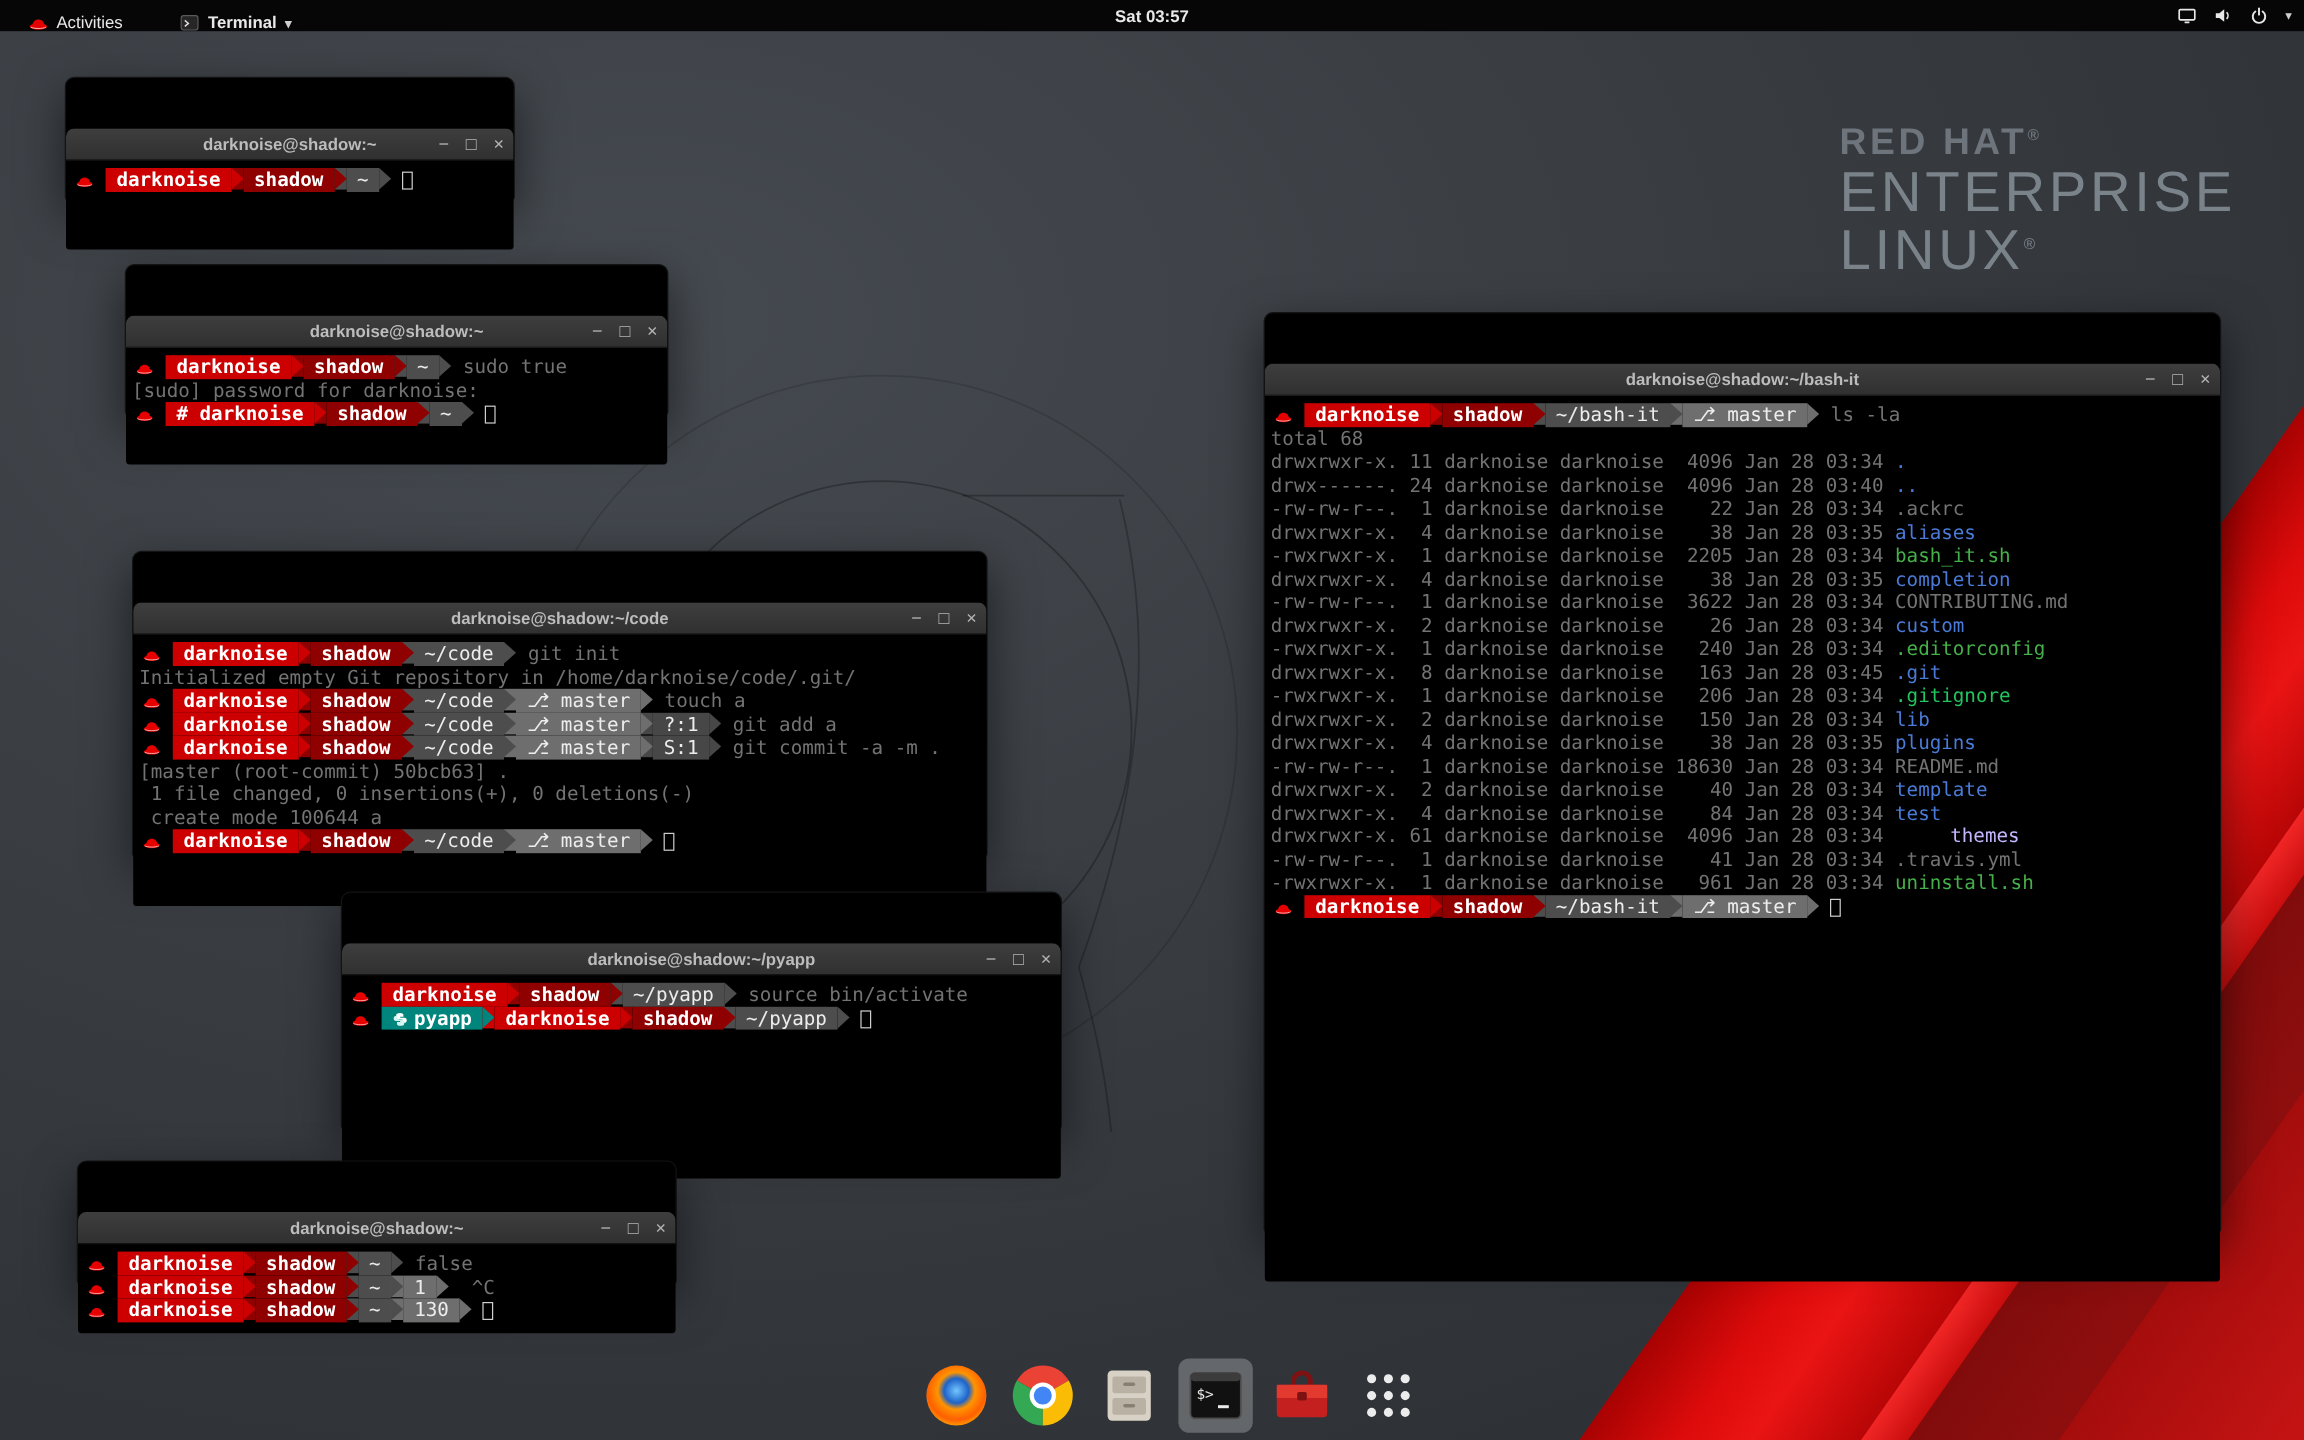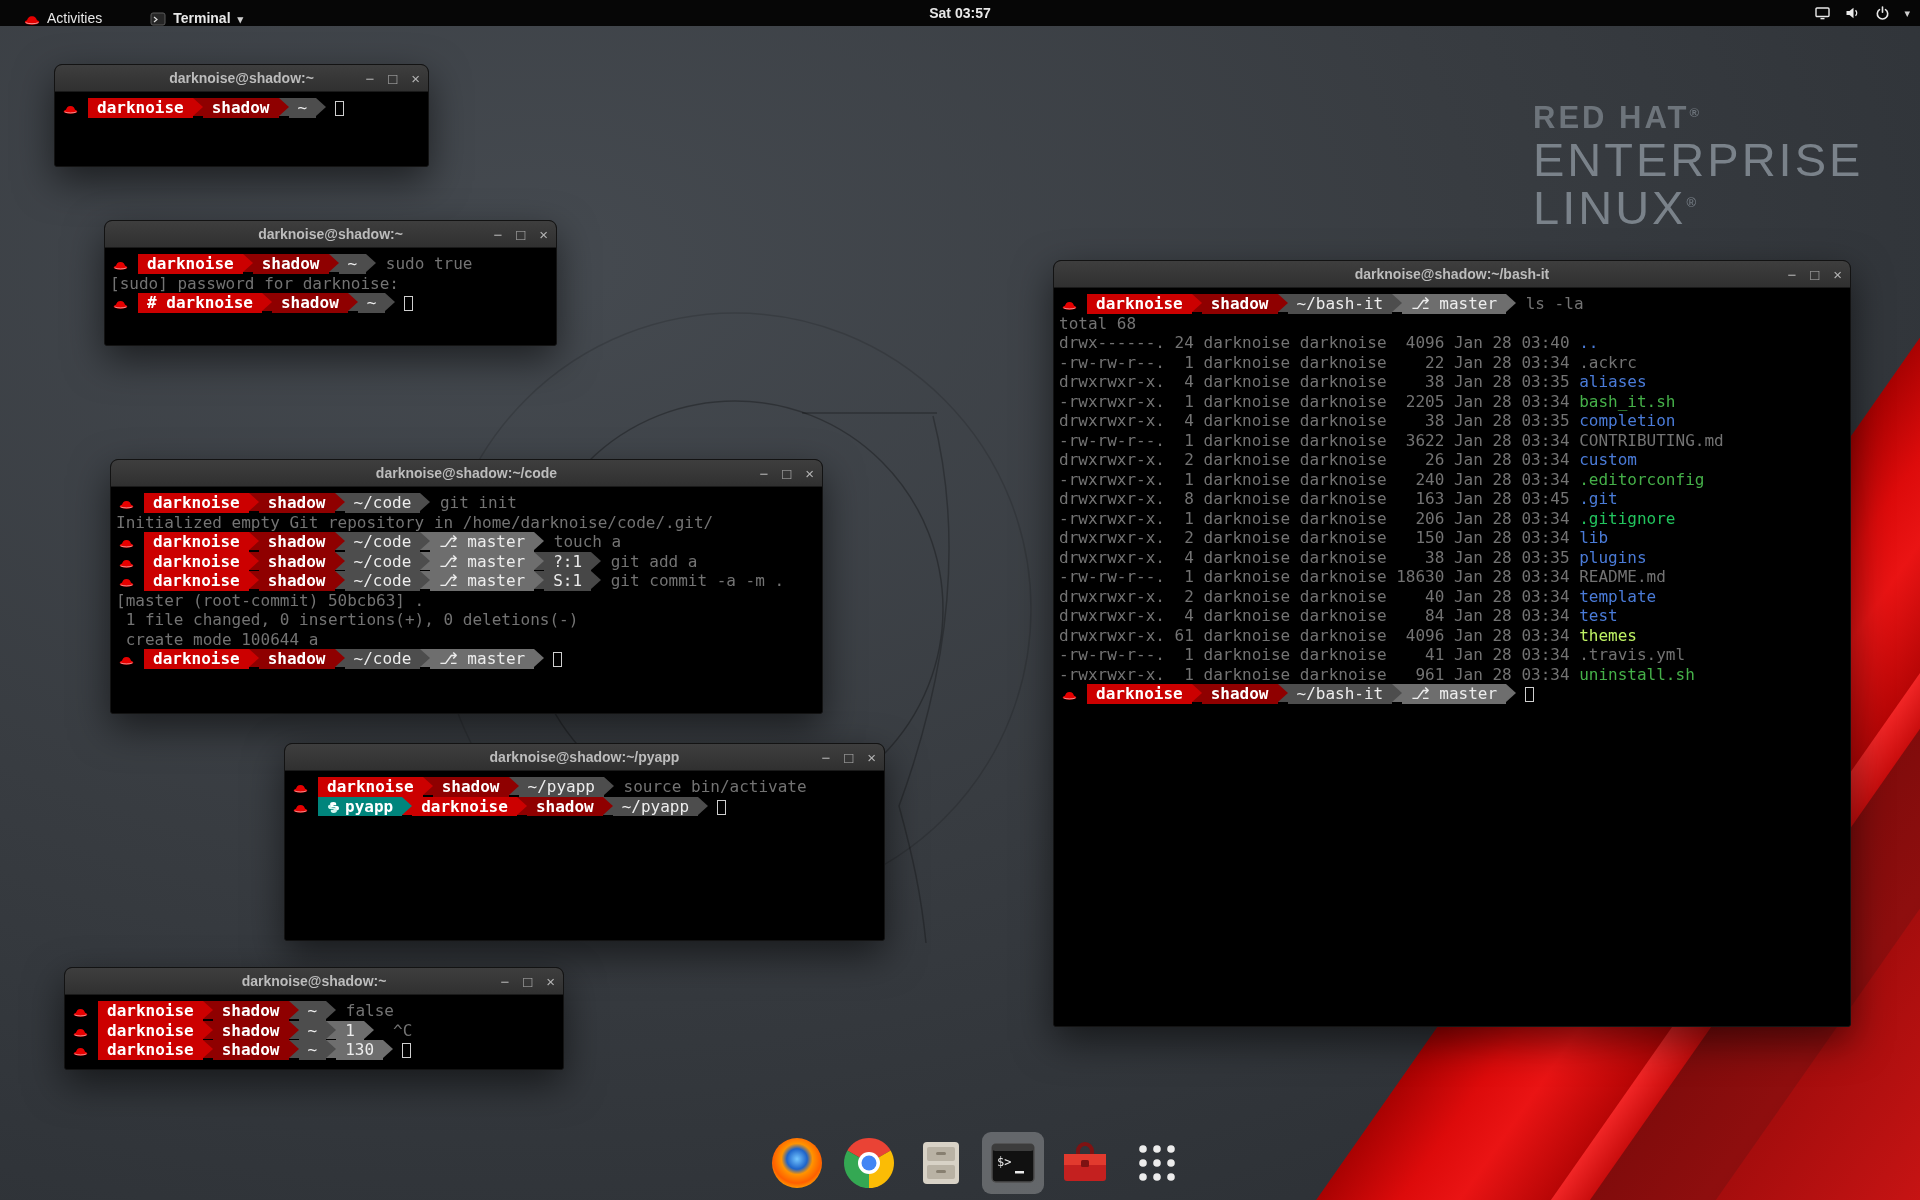--- a/index.html
+++ b/index.html
@@ -35,21 +35,21 @@
   .tb-activities, .tb-appmenu { display:flex; align-items:flex-end; gap:7px; padding:0 24px; height:100%; cursor:default; }
   .tb-appmenu { font-weight:bold; }
   .tb-clock { position:absolute; left:0; right:0; text-align:center; font-weight:bold; }
   .tb-right { position:absolute; right:10px; top:0; height:100%; display:flex; align-items:center; gap:13px; }
   .tb-caret { font-size:11px; color:#cfcfcf; }
 
   
   .term-window { position:absolute; z-index:10; border:1px solid #131313; border-radius:8px 8px 3px 3px;
     box-shadow:0 14px 38px rgba(0,0,0,.55); background:#000; }
   .titlebar { height:27px; border-radius:7px 7px 0 0; position:relative;
-    background:linear-gradient(#3e3e3e,#303030); border-bottom:1px solid #1a1a1a; }
+    background:linear-gradient(#3e3e3e,#303030); border-bottom:1px solid #1a1a1a;margin-top:42px; }
   .titlebar .title { position:absolute; left:0; right:0; top:0; line-height:27px; text-align:center;
     font-size:14px; font-weight:bold; color:#bcbcbc; }
   .win-btns { position:absolute; right:8px; top:0; height:27px; display:flex; align-items:center; gap:14px; }
   .win-btn { color:#b4b4b4; font-size:15px; line-height:15px; cursor:default; }
 
   .term-body { font-family:"DejaVu Sans Mono", monospace; font-size:16px; color:#d3d7cf;
     padding:6px 5px; overflow:hidden; height:calc(100% - 27px); background:#000; border-radius:0 0 3px 3px; }
   .term-line { white-space:pre; height:19.5px; line-height:19.5px; }
   .seg { display:inline-block; height:19.5px; line-height:19.5px; vertical-align:top; padding:0 9px; }
   .seg-hat { padding:0 5px 0 3px; background:transparent; }
@@ -247,36 +247,37 @@
       <span class="win-btn">×</span>
     </span>
   </div>
   <div class="term-body">
       <div class="term-line"><span class="seg seg-hat"><span class="seg-icon"><svg width="15" height="12" viewBox="0 0 16 13">
               <path d="M3 8.6C3 5.2 5.2 3.2 8 3.2s5 2 5 5.4" fill="#e60000"></path>
               <ellipse cx="8" cy="9.1" rx="7.2" ry="2.6" fill="#e60000"></ellipse>
               <path d="M1.6 9.6c2.4 1.5 10.4 1.5 12.8 0" stroke="#ffffff" stroke-width="0.7" fill="none" opacity="0.85"></path>
             </svg></span></span><span class="seg seg-user" style="background-color: rgb(204, 0, 0);"><span>darknoise</span></span><span class="pl-arrow" style="border-left-color: rgb(204, 0, 0); background-color: rgb(143, 0, 0);"></span><span class="seg seg-host" style="background-color: rgb(143, 0, 0);"><span>shadow</span></span><span class="pl-arrow" style="border-left-color: rgb(143, 0, 0); background-color: rgb(77, 77, 77);"></span><span class="seg seg-path" style="background-color: rgb(77, 77, 77);"><span>~/bash-it</span></span><span class="pl-arrow" style="border-left-color: rgb(77, 77, 77); background-color: rgb(110, 110, 110);"></span><span class="seg seg-git" style="background-color: rgb(110, 110, 110);"><span>⎇ master</span></span><span class="pl-arrow" style="border-left-color: rgb(110, 110, 110);"></span><span class="seg seg-cmd"><span> ls -la</span></span></div>
       <div class="term-line"><span class="seg seg-out"><span>total 68</span></span></div>
+      <div class="term-line"><span class="seg seg-out"><span>drwxrwxr-x. 11 darknoise darknoise  4096 Jan 28 03:34 </span></span><span class="seg seg-dir" style="color: rgb(74, 123, 216);"><span>.</span></span></div>
       <div class="term-line"><span class="seg seg-out"><span>drwx------. 24 darknoise darknoise  4096 Jan 28 03:40 </span></span><span class="seg seg-dir" style="color: rgb(74, 123, 216);"><span>..</span></span></div>
       <div class="term-line"><span class="seg seg-out"><span>-rw-rw-r--.  1 darknoise darknoise    22 Jan 28 03:34 .ackrc</span></span></div>
       <div class="term-line"><span class="seg seg-out"><span>drwxrwxr-x.  4 darknoise darknoise    38 Jan 28 03:35 </span></span><span class="seg seg-dir" style="color: rgb(74, 123, 216);"><span>aliases</span></span></div>
       <div class="term-line"><span class="seg seg-out"><span>-rwxrwxr-x.  1 darknoise darknoise  2205 Jan 28 03:34 </span></span><span class="seg seg-exec" style="color: rgb(69, 176, 73);"><span>bash_it.sh</span></span></div>
       <div class="term-line"><span class="seg seg-out"><span>drwxrwxr-x.  4 darknoise darknoise    38 Jan 28 03:35 </span></span><span class="seg seg-dir" style="color: rgb(74, 123, 216);"><span>completion</span></span></div>
       <div class="term-line"><span class="seg seg-out"><span>-rw-rw-r--.  1 darknoise darknoise  3622 Jan 28 03:34 CONTRIBUTING.md</span></span></div>
       <div class="term-line"><span class="seg seg-out"><span>drwxrwxr-x.  2 darknoise darknoise    26 Jan 28 03:34 </span></span><span class="seg seg-dir" style="color: rgb(74, 123, 216);"><span>custom</span></span></div>
       <div class="term-line"><span class="seg seg-out"><span>-rwxrwxr-x.  1 darknoise darknoise   240 Jan 28 03:34 </span></span><span class="seg seg-exec" style="color: rgb(69, 176, 73);"><span>.editorconfig</span></span></div>
       <div class="term-line"><span class="seg seg-out"><span>drwxrwxr-x.  8 darknoise darknoise   163 Jan 28 03:45 </span></span><span class="seg seg-dir" style="color: rgb(74, 123, 216);"><span>.git</span></span></div>
       <div class="term-line"><span class="seg seg-out"><span>-rwxrwxr-x.  1 darknoise darknoise   206 Jan 28 03:34 </span></span><span class="seg seg-exec" style="color: #22c55e;"><span>.gitignore</span></span></div>
       <div class="term-line"><span class="seg seg-out"><span>drwxrwxr-x.  2 darknoise darknoise   150 Jan 28 03:34 </span></span><span class="seg seg-dir" style="color: rgb(74, 123, 216);"><span>lib</span></span></div>
       <div class="term-line"><span class="seg seg-out"><span>drwxrwxr-x.  4 darknoise darknoise    38 Jan 28 03:35 </span></span><span class="seg seg-dir" style="color: rgb(74, 123, 216);"><span>plugins</span></span></div>
       <div class="term-line"><span class="seg seg-out"><span>-rw-rw-r--.  1 darknoise darknoise 18630 Jan 28 03:34 README.md</span></span></div>
       <div class="term-line"><span class="seg seg-out"><span>drwxrwxr-x.  2 darknoise darknoise    40 Jan 28 03:34 </span></span><span class="seg seg-dir" style="color: rgb(74, 123, 216);"><span>template</span></span></div>
       <div class="term-line"><span class="seg seg-out"><span>drwxrwxr-x.  4 darknoise darknoise    84 Jan 28 03:34 </span></span><span class="seg seg-dir" style="color: rgb(74, 123, 216);"><span>test</span></span></div>
-      <div class="term-line"><span class="seg seg-out"><span>drwxrwxr-x. 61 darknoise darknoise  4096 Jan 28 03:34 </span></span><span class="seg seg-dir" style="color: #bef264;"><span>themes</span></span></div>
+      <div class="term-line"><span class="seg seg-out"><span>drwxrwxr-x. 61 darknoise darknoise  4096 Jan 28 03:34 </span></span><span class="seg seg-dir" style="color: #c4b5fd; margin-left: 46px;"><span>themes</span></span></div>
       <div class="term-line"><span class="seg seg-out"><span>-rw-rw-r--.  1 darknoise darknoise    41 Jan 28 03:34 .travis.yml</span></span></div>
       <div class="term-line"><span class="seg seg-out"><span>-rwxrwxr-x.  1 darknoise darknoise   961 Jan 28 03:34 </span></span><span class="seg seg-exec" style="color: rgb(69, 176, 73);"><span>uninstall.sh</span></span></div>
       <div class="term-line"><span class="seg seg-hat"><span class="seg-icon"><svg width="15" height="12" viewBox="0 0 16 13">
               <path d="M3 8.6C3 5.2 5.2 3.2 8 3.2s5 2 5 5.4" fill="#e60000"></path>
               <ellipse cx="8" cy="9.1" rx="7.2" ry="2.6" fill="#e60000"></ellipse>
               <path d="M1.6 9.6c2.4 1.5 10.4 1.5 12.8 0" stroke="#ffffff" stroke-width="0.7" fill="none" opacity="0.85"></path>
             </svg></span></span><span class="seg seg-user" style="background-color: rgb(204, 0, 0);"><span>darknoise</span></span><span class="pl-arrow" style="border-left-color: rgb(204, 0, 0); background-color: rgb(143, 0, 0);"></span><span class="seg seg-host" style="background-color: rgb(143, 0, 0);"><span>shadow</span></span><span class="pl-arrow" style="border-left-color: rgb(143, 0, 0); background-color: rgb(77, 77, 77);"></span><span class="seg seg-path" style="background-color: rgb(77, 77, 77);"><span>~/bash-it</span></span><span class="pl-arrow" style="border-left-color: rgb(77, 77, 77); background-color: rgb(110, 110, 110);"></span><span class="seg seg-git" style="background-color: rgb(110, 110, 110);"><span>⎇ master</span></span><span class="pl-arrow" style="border-left-color: rgb(110, 110, 110);"></span><span class="cursor"></span></div>
     </div>
 </div>
 

